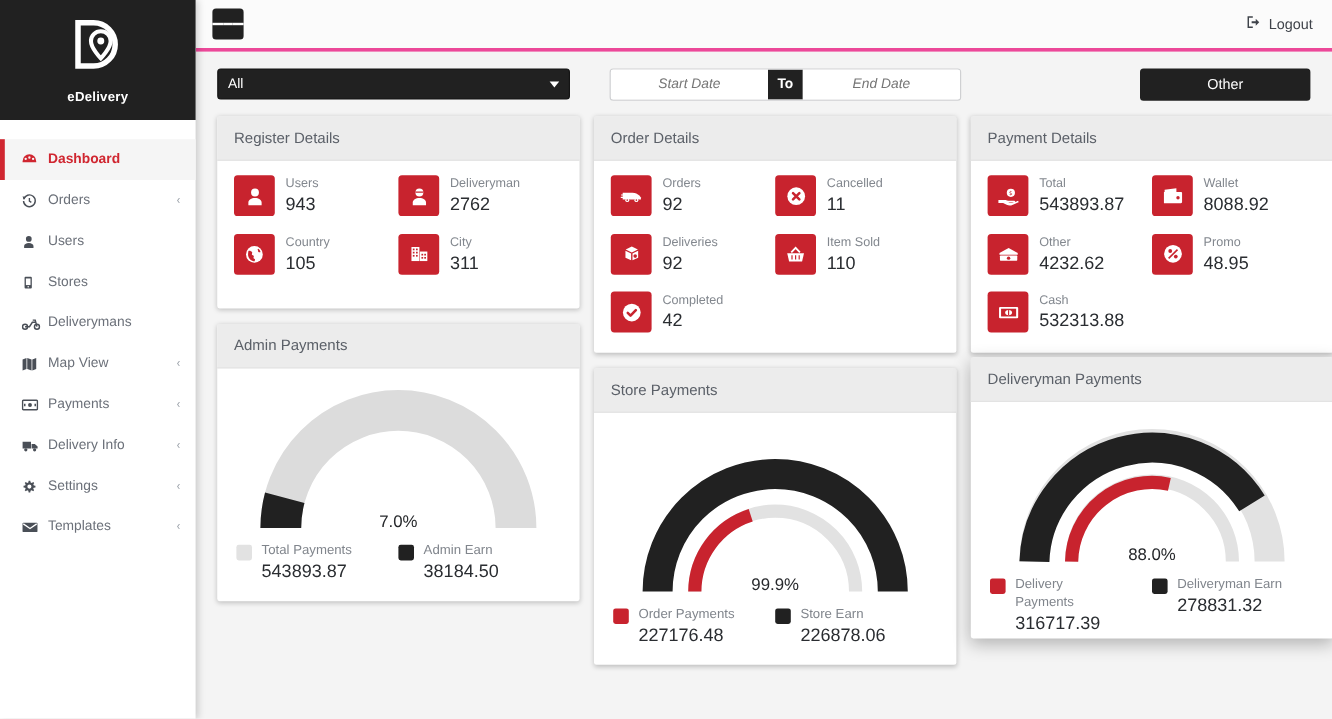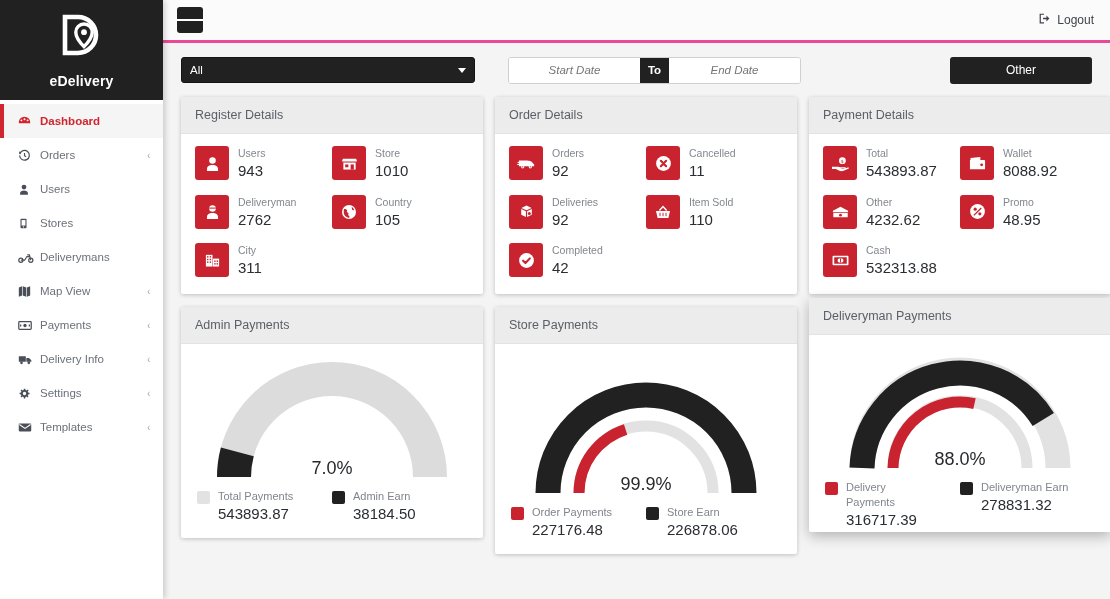--- a/index.html
+++ b/index.html
@@ -16,24 +16,24 @@
     background: #ffffff; position: relative; z-index: 20;
     box-shadow: 2px 0 6px rgba(0,0,0,0.18);
   }
   .brand {
     height: 100px; background: #212121;
     display: flex; flex-direction: column;
     align-items: center; justify-content: center;
   }
   .brand-logo { width: 48px; height: 48px; }
   .brand-name {
-    color: #ffffff; font-size: 14px; font-weight: bold;
+    color: #ffffff; font-size: 11px; font-weight: bold;
     letter-spacing: .2px; margin-top: 14px;
   }
-  .nav { padding-top: 4px; }
+  .nav { padding-top: 16px; }
   .nav-item {
     display: flex; align-items: center;
     height: 34px; padding: 0 12px 0 14px;
     color: #6b7079; font-size: 11.5px;
     border-left: 4px solid transparent;
     cursor: pointer; position: relative;
   }
   .nav-item.active {
     background: #f5f5f5; color: #d02630;
     border-left-color: #d02630; font-weight: bold;
@@ -158,21 +158,21 @@
   }
 
   
   .gauge-wrap {
     position: relative; height: 125px;
     display: flex; align-items: flex-end; justify-content: center;
   }
   .gauge-wrap svg { display: block; }
   .gauge-pct {
     position: absolute; left: 0; right: 0; bottom: 2px;
-    text-align: center; font-size: 18px; color: #27292c;
+    text-align: center; font-size: 14px; color: #27292c;
   }
   .legend { display: flex; margin-top: 8px; }
   .legend-item { width: 50%; display: flex; gap: 8px; }
   .swatch {
     width: 13px; height: 13px; flex: 0 0 13px;
     border-radius: 2px; margin-top: 2px;
   }
   .legend-name { font-size: 11px; color: #80858c; line-height: 1.35; }
   .legend-val { font-size: 15px; color: #2a2d31; margin-top: 1px; }
   .legend-text { min-width: 0; }
@@ -353,34 +353,20 @@
                 <svg width="17" height="17" viewBox="0 0 16 16">
                     <path fill="#fff" d="M8 8.2a3.1 3.1 0 1 0 0-6.2 3.1 3.1 0 0 0 0 6.2zm0 1.3c-2.9 0-5.2 1.5-5.2 3.4V15h10.4v-2.1c0-1.9-2.3-3.4-5.2-3.4z"></path>
                   </svg>
               </span>
               <span class="stat-text">
                 <span class="stat-label" style="display:block">Users</span>
                 <span class="stat-value" style="display:block">943</span>
               </span>
             </div>
 
-            <div class="stat">
-              <span class="stat-icon">
-                <svg width="17" height="17" viewBox="0 0 18 18">
-                    <path fill="#fff" d="M2 4h14l1 3H1z"></path>
-                    <rect x="2.5" y="8" width="13" height="7.4" fill="#fff"></rect>
-                    <rect x="4.4" y="10" width="3.4" height="3" fill="#c8232e"></rect>
-                    <rect x="10.2" y="10" width="3.4" height="5.4" fill="#c8232e"></rect>
-                  </svg>
-              </span>
-              <span class="stat-text">
-                <span class="stat-label" style="display:block">Store</span>
-                <span class="stat-value" style="display:block">1010</span>
-              </span>
-            </div>
 
             <div class="stat">
               <span class="stat-icon">
                 <svg width="17" height="17" viewBox="0 0 16 16">
                     <path fill="#fff" d="M8 8.2a3.1 3.1 0 1 0 0-6.2 3.1 3.1 0 0 0 0 6.2z"></path>
                     <path fill="#c8232e" d="M4.9 4.3h6.2v1H4.9z"></path>
                     <path fill="#fff" d="M8 9.5c-2.9 0-5.2 1.5-5.2 3.4V15h10.4v-2.1c0-1.9-2.3-3.4-5.2-3.4z"></path>
                   </svg>
               </span>
               <span class="stat-text">

